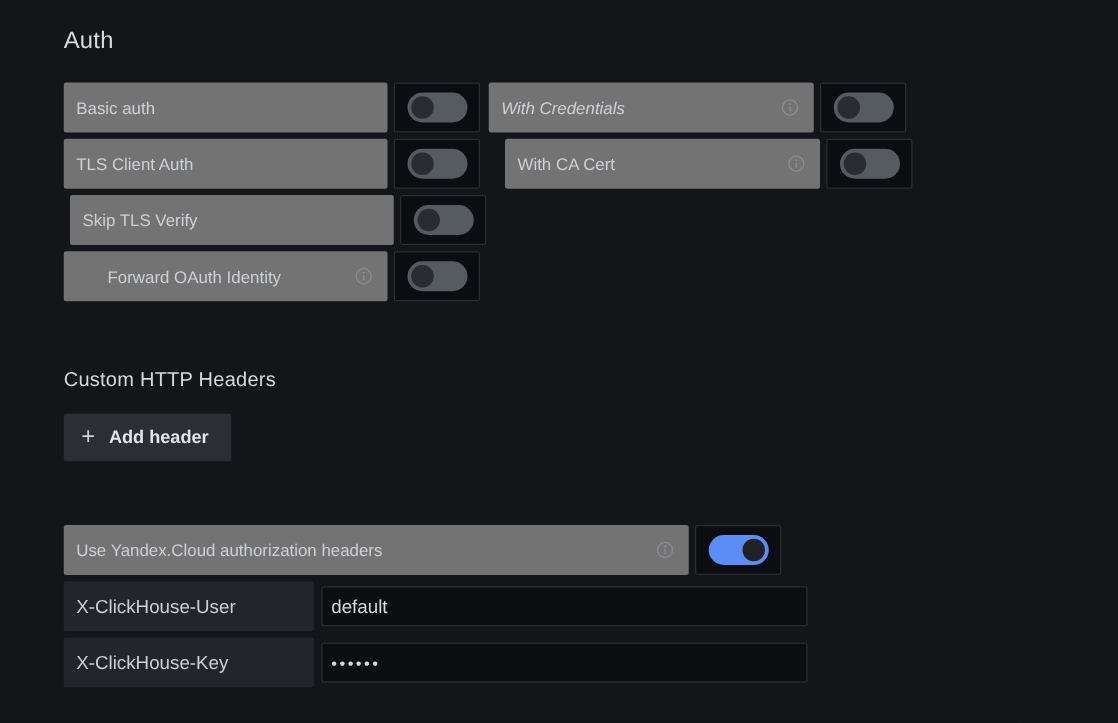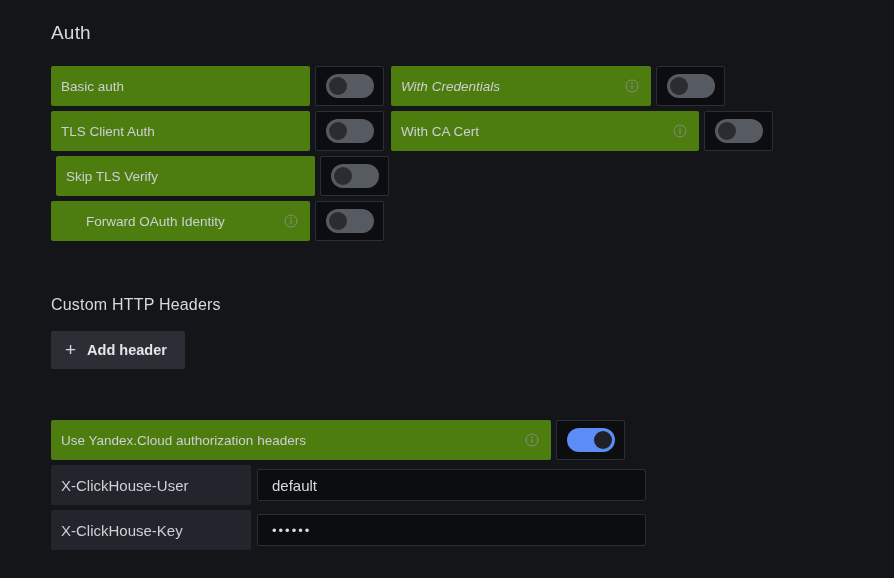--- a/index.html
+++ b/index.html
@@ -38,21 +38,21 @@
   .field-row {
     position: absolute;
     display: flex;
     align-items: center;
     height: 40px;
   }
   .field-label {
     display: flex;
     align-items: center;
     height: 40px;
-    background: #4d7c0f;
+    background: #737373;
     border-radius: 2px;
     padding: 0 10px 0 10px;
     box-sizing: border-box;
     font-size: 13.5px;
     color: #cdd0d4;
     white-space: nowrap;
   }
   .field-label .label-text { flex: 0 0 auto; }
   .field-label .spacer { flex: 1 1 auto; min-width: 10px; }
 
@@ -152,21 +152,21 @@
     width: 389px;
     height: 32px;
     margin-left: 6px;
     box-sizing: border-box;
     background: #0c0d11;
     border: 1px solid #2b2e35;
     border-radius: 2px;
     color: #d8d9da;
     font-family: "Liberation Sans", sans-serif;
     font-size: 15px;
-    padding: 0 14px;
+    padding: 0 7px;
     outline: none;
   }
   .kv-input::placeholder { color: #6a6d74; }
   .kv-input.masked {
     font-size: 13px;
     letter-spacing: 2px;
   }
 </style>
 </head>
 <body>
@@ -243,21 +243,21 @@
       </span>
     </div>
     <div class="toggle-box">
       <div class="switch">
         <div class="knob"></div>
       </div>
     </div>
   </div>
 
   <div class="field-row" style="left:391px; top:111px;">
-    <div class="field-label" style="width:308px;">
+    <div class="field-label" style="width:252px;margin-left:13px;">
       <span class="label-text">With CA Cert</span>
       <span class="spacer"></span>
       <span class="info-icon">
         <svg width="14" height="14" viewBox="0 0 14 14">
           <circle cx="7" cy="7" r="6" fill="none" stroke="#8e9297" stroke-width="1"></circle>
           <circle cx="7" cy="4.2" r=".85" fill="#8e9297"></circle>
           <rect x="6.45" y="6" width="1.1" height="4.2" fill="#8e9297"></rect>
         </svg>
       </span>
     </div>

